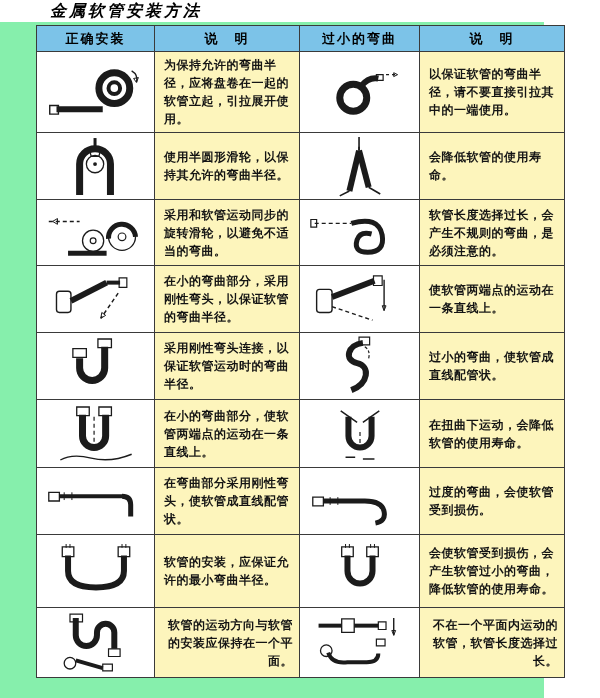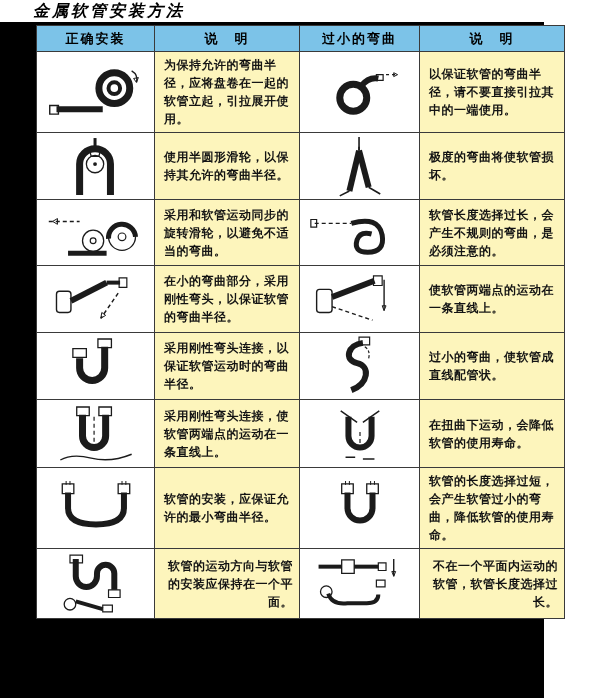--- a/index.html
+++ b/index.html
@@ -2,28 +2,28 @@
 <html><head>
 <meta charset="utf-8">
 <style>
   html,body{margin:0;padding:0;}
   body{
     width:600px;height:698px;position:relative;background:#ffffff;
     font-family:"Liberation Sans","DejaVu Sans",sans-serif;color:#111;
     overflow:hidden;
   }
   .page-title{
-    position:absolute;top:1px;left:33px;
+    position:absolute;top:1px;left:50px;
     font-family:"Liberation Serif","DejaVu Serif",serif;
     font-size:16px;font-weight:bold;font-style:italic;
     letter-spacing:3px;color:#000;
   }
   .panel{
     position:absolute;top:22px;left:0;width:544px;height:676px;
-    background:#000000;
+    background:#86efac;
   }
   table.install-table{
     position:absolute;top:3px;left:36px;width:528px;
     border-collapse:collapse;table-layout:fixed;background:#ffffff;
   }
   .install-table th,.install-table td{border:1px solid #3a3a3a;overflow:hidden;}
   .install-table th{
     background:#7cc3e8;height:21px;font-size:13px;font-weight:bold;
     letter-spacing:2px;color:#000;text-align:center;padding:2px 0;
   }
@@ -98,21 +98,21 @@
       </td>
       <td class="desc">使用半圆形滑轮，以保持其允许的弯曲半径。</td>
       <td class="img">
         <svg width="106" height="62" viewBox="0 0 110 64">
           <path class="ink" d="M54 2 V 16" stroke-width="1.6"></path>
           <path class="ink" d="M54 16 L 44 58" stroke-width="6"></path>
           <path class="ink" d="M54 16 L 64 54" stroke-width="6"></path>
           <path class="ink" d="M44 58 L 34 63 M64 54 L 76 61 M54 16 l 0 -4" stroke-width="1.6"></path>
         </svg>
       </td>
-      <td class="desc">极度的弯曲将使软管损坏。</td>
+      <td class="desc">会降低软管的使用寿命。</td>
     </tr>
 
     <tr class="r3">
       <td class="img">
         <svg width="106" height="62" viewBox="0 0 110 64">
           <path class="ink" d="M6 20 H 38" stroke-width="1.4" stroke-dasharray="4 3"></path>
           <path class="ink" d="M10 20 l 5 -3 v 6 z" fill="#1b1b1b" stroke-width="1"></path>
           <circle class="ink" cx="52" cy="40" r="11" fill="#fff" stroke-width="1.3"></circle>
           <circle class="ink" cx="52" cy="40" r="3" stroke-width="1.2"></circle>
           <circle class="ink" cx="82" cy="36" r="14" fill="#fff" stroke-width="1.3"></circle>
@@ -179,52 +179,71 @@
     <tr class="r6">
       <td class="img">
         <svg width="106" height="62" viewBox="0 0 110 64">
           <path class="ink" d="M41 12 V 34 a 12 12 0 0 0 24 0 V 12" stroke-width="7"></path>
           <rect class="ink" x="35" y="4" width="13" height="9" fill="#fff" stroke-width="1.3"></rect>
           <rect class="ink" x="58" y="4" width="13" height="9" fill="#fff" stroke-width="1.3"></rect>
           <path class="ink" d="M53 14 V 42" stroke-width="1.2" stroke-dasharray="4 3"></path>
           <path class="ink" d="M18 59 q 12 -7 32 -2 q 20 5 42 -4" stroke-width="1.4"></path>
         </svg>
       </td>
-      <td class="desc">采用刚性弯头连接，使软管两端点的运动在一条直线上。</td>
+      <td class="desc">在小的弯曲部分，使软管两端点的运动在一条直线上。</td>
       <td class="img">
         <svg width="106" height="62" viewBox="0 0 110 64">
           <path class="ink" d="M43 14 V 34 a 12 12 0 0 0 24 0 V 14" stroke-width="6"></path>
           <path class="ink" d="M35 8 L 52 20 M 75 8 L 58 20" stroke-width="1.5"></path>
           <path class="ink" d="M55 30 V 48" stroke-width="1.2" stroke-dasharray="4 3"></path>
           <path class="ink" d="M40 56 h 10 M 58 58 h 12" stroke-width="1.5"></path>
         </svg>
       </td>
       <td class="desc">在扭曲下运动，会降低软管的使用寿命。</td>
     </tr>
 
+    <tr class="r7">
+      <td class="img">
+        <svg width="106" height="62" viewBox="0 0 110 64">
+          <rect class="ink" x="6" y="23" width="11" height="9" fill="#fff" stroke-width="1.3"></rect>
+          <path class="ink" d="M17 27 H 82" stroke-width="4"></path>
+          <path class="ink" d="M82 27 q 9 0 9 9 V 48" stroke-width="5"></path>
+          <path class="ink" d="M22 23 v 8 M 30 23 v 8" stroke-width="1"></path>
+        </svg>
+      </td>
+      <td class="desc">在弯曲部分采用刚性弯头，使软管成直线配管状。</td>
+      <td class="img">
+        <svg width="106" height="62" viewBox="0 0 110 64">
+          <rect class="ink" x="6" y="28" width="11" height="9" fill="#fff" stroke-width="1.3"></rect>
+          <path class="ink" d="M17 32 H 60 q 18 0 20 11 q 2 10 -9 12" stroke-width="5"></path>
+          <path class="ink" d="M24 28 v 8 M 32 28 v 8" stroke-width="1"></path>
+        </svg>
+      </td>
+      <td class="desc">过度的弯曲，会使软管受到损伤。</td>
+    </tr>
 
     <tr class="r8">
       <td class="img">
         <svg width="106" height="62" viewBox="0 0 110 64">
           <path class="ink" d="M26 16 V 32 q 0 17 29 17 q 29 0 29 -17 V 16" stroke-width="6"></path>
           <rect class="ink" x="20" y="7" width="12" height="10" fill="#fff" stroke-width="1.3"></rect>
           <rect class="ink" x="78" y="7" width="12" height="10" fill="#fff" stroke-width="1.3"></rect>
           <path class="ink" d="M24 4 v 4 m 4 -4 v 4 M 82 4 v 4 m 4 -4 v 4" stroke-width="1"></path>
         </svg>
       </td>
       <td class="desc">软管的安装，应保证允许的最小弯曲半径。</td>
       <td class="img">
         <svg width="106" height="62" viewBox="0 0 110 64">
           <path class="ink" d="M42 16 V 32 a 13 13 0 0 0 26 0 V 16" stroke-width="6"></path>
           <rect class="ink" x="36" y="7" width="12" height="10" fill="#fff" stroke-width="1.3"></rect>
           <rect class="ink" x="62" y="7" width="12" height="10" fill="#fff" stroke-width="1.3"></rect>
           <path class="ink" d="M40 4 v 4 m 4 -4 v 4 M 66 4 v 4 m 4 -4 v 4" stroke-width="1"></path>
         </svg>
       </td>
-      <td class="desc">软管的长度选择过短，会产生软管过小的弯曲，降低软管的使用寿命。</td>
+      <td class="desc">会使软管受到损伤，会产生软管过小的弯曲，降低软管的使用寿命。</td>
     </tr>
 
     <tr class="r9">
       <td class="img">
         <svg width="106" height="62" viewBox="0 0 110 64">
           <path class="ink" d="M34 6 V 24 a 11 11 0 0 0 22 0 v -3 a 9 9 0 0 1 18 0 V 38" stroke-width="6"></path>
           <rect class="ink" x="28" y="2" width="13" height="8" fill="#fff" stroke-width="1.2"></rect>
           <rect class="ink" x="68" y="38" width="12" height="8" fill="#fff" stroke-width="1.2"></rect>
           <circle class="ink" cx="28" cy="53" r="6" fill="#fff" stroke-width="1.3"></circle>
           <path class="ink" d="M34 50 L 62 58" stroke-width="4"></path>

